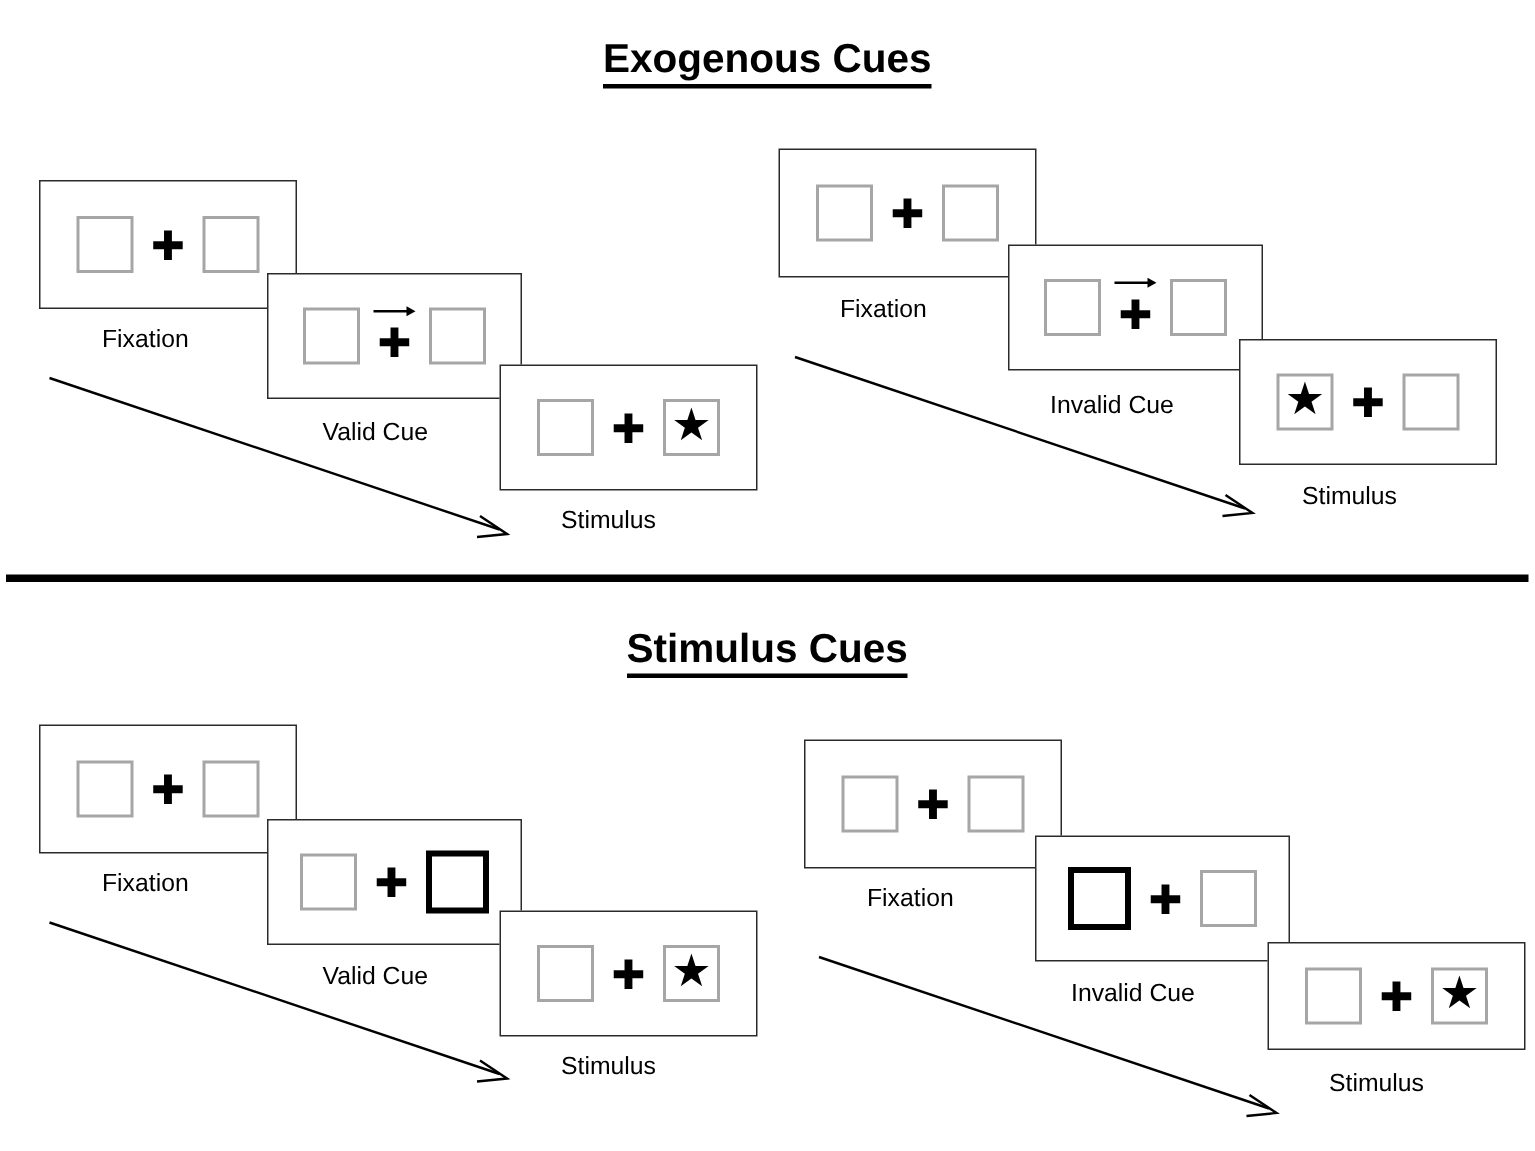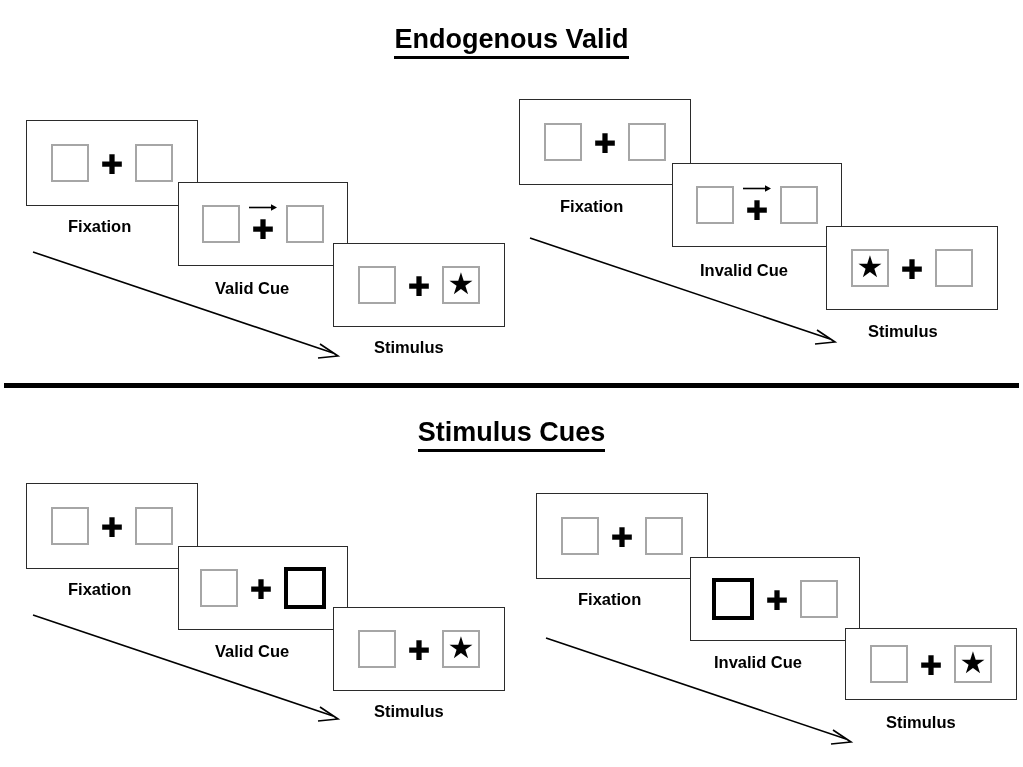--- a/index.html
+++ b/index.html
@@ -117,38 +117,38 @@
     line-height: 1;
     color: #000000;
     font-family: "DejaVu Sans", sans-serif;
     position: relative;
     top: -1px;
   }
 
   
   .caption {
     position: absolute;
-    font-weight: bold;
+    font-weight: normal;
     font-size: 16.5px;
     color: #000000;
     white-space: nowrap;
   }
 
   
   .timeline-arrow {
     position: absolute;
     pointer-events: none;
     overflow: visible;
   }
 </style>
 </head>
 <body>
 
 <div class="section-title" id="title-endogenous">
-  <span>Endogenous Valid</span>
+  <span>Exogenous Cues</span>
 </div>
 
 <div class="panel" style="left:26px; top:120px; width:172px; height:86px;">
   <div class="panel-inner">
     <div class="stim-box"></div>
     <div class="center-slot">
       <span class="plus">✚</span>
     </div>
     <div class="stim-box"></div>
   </div>

